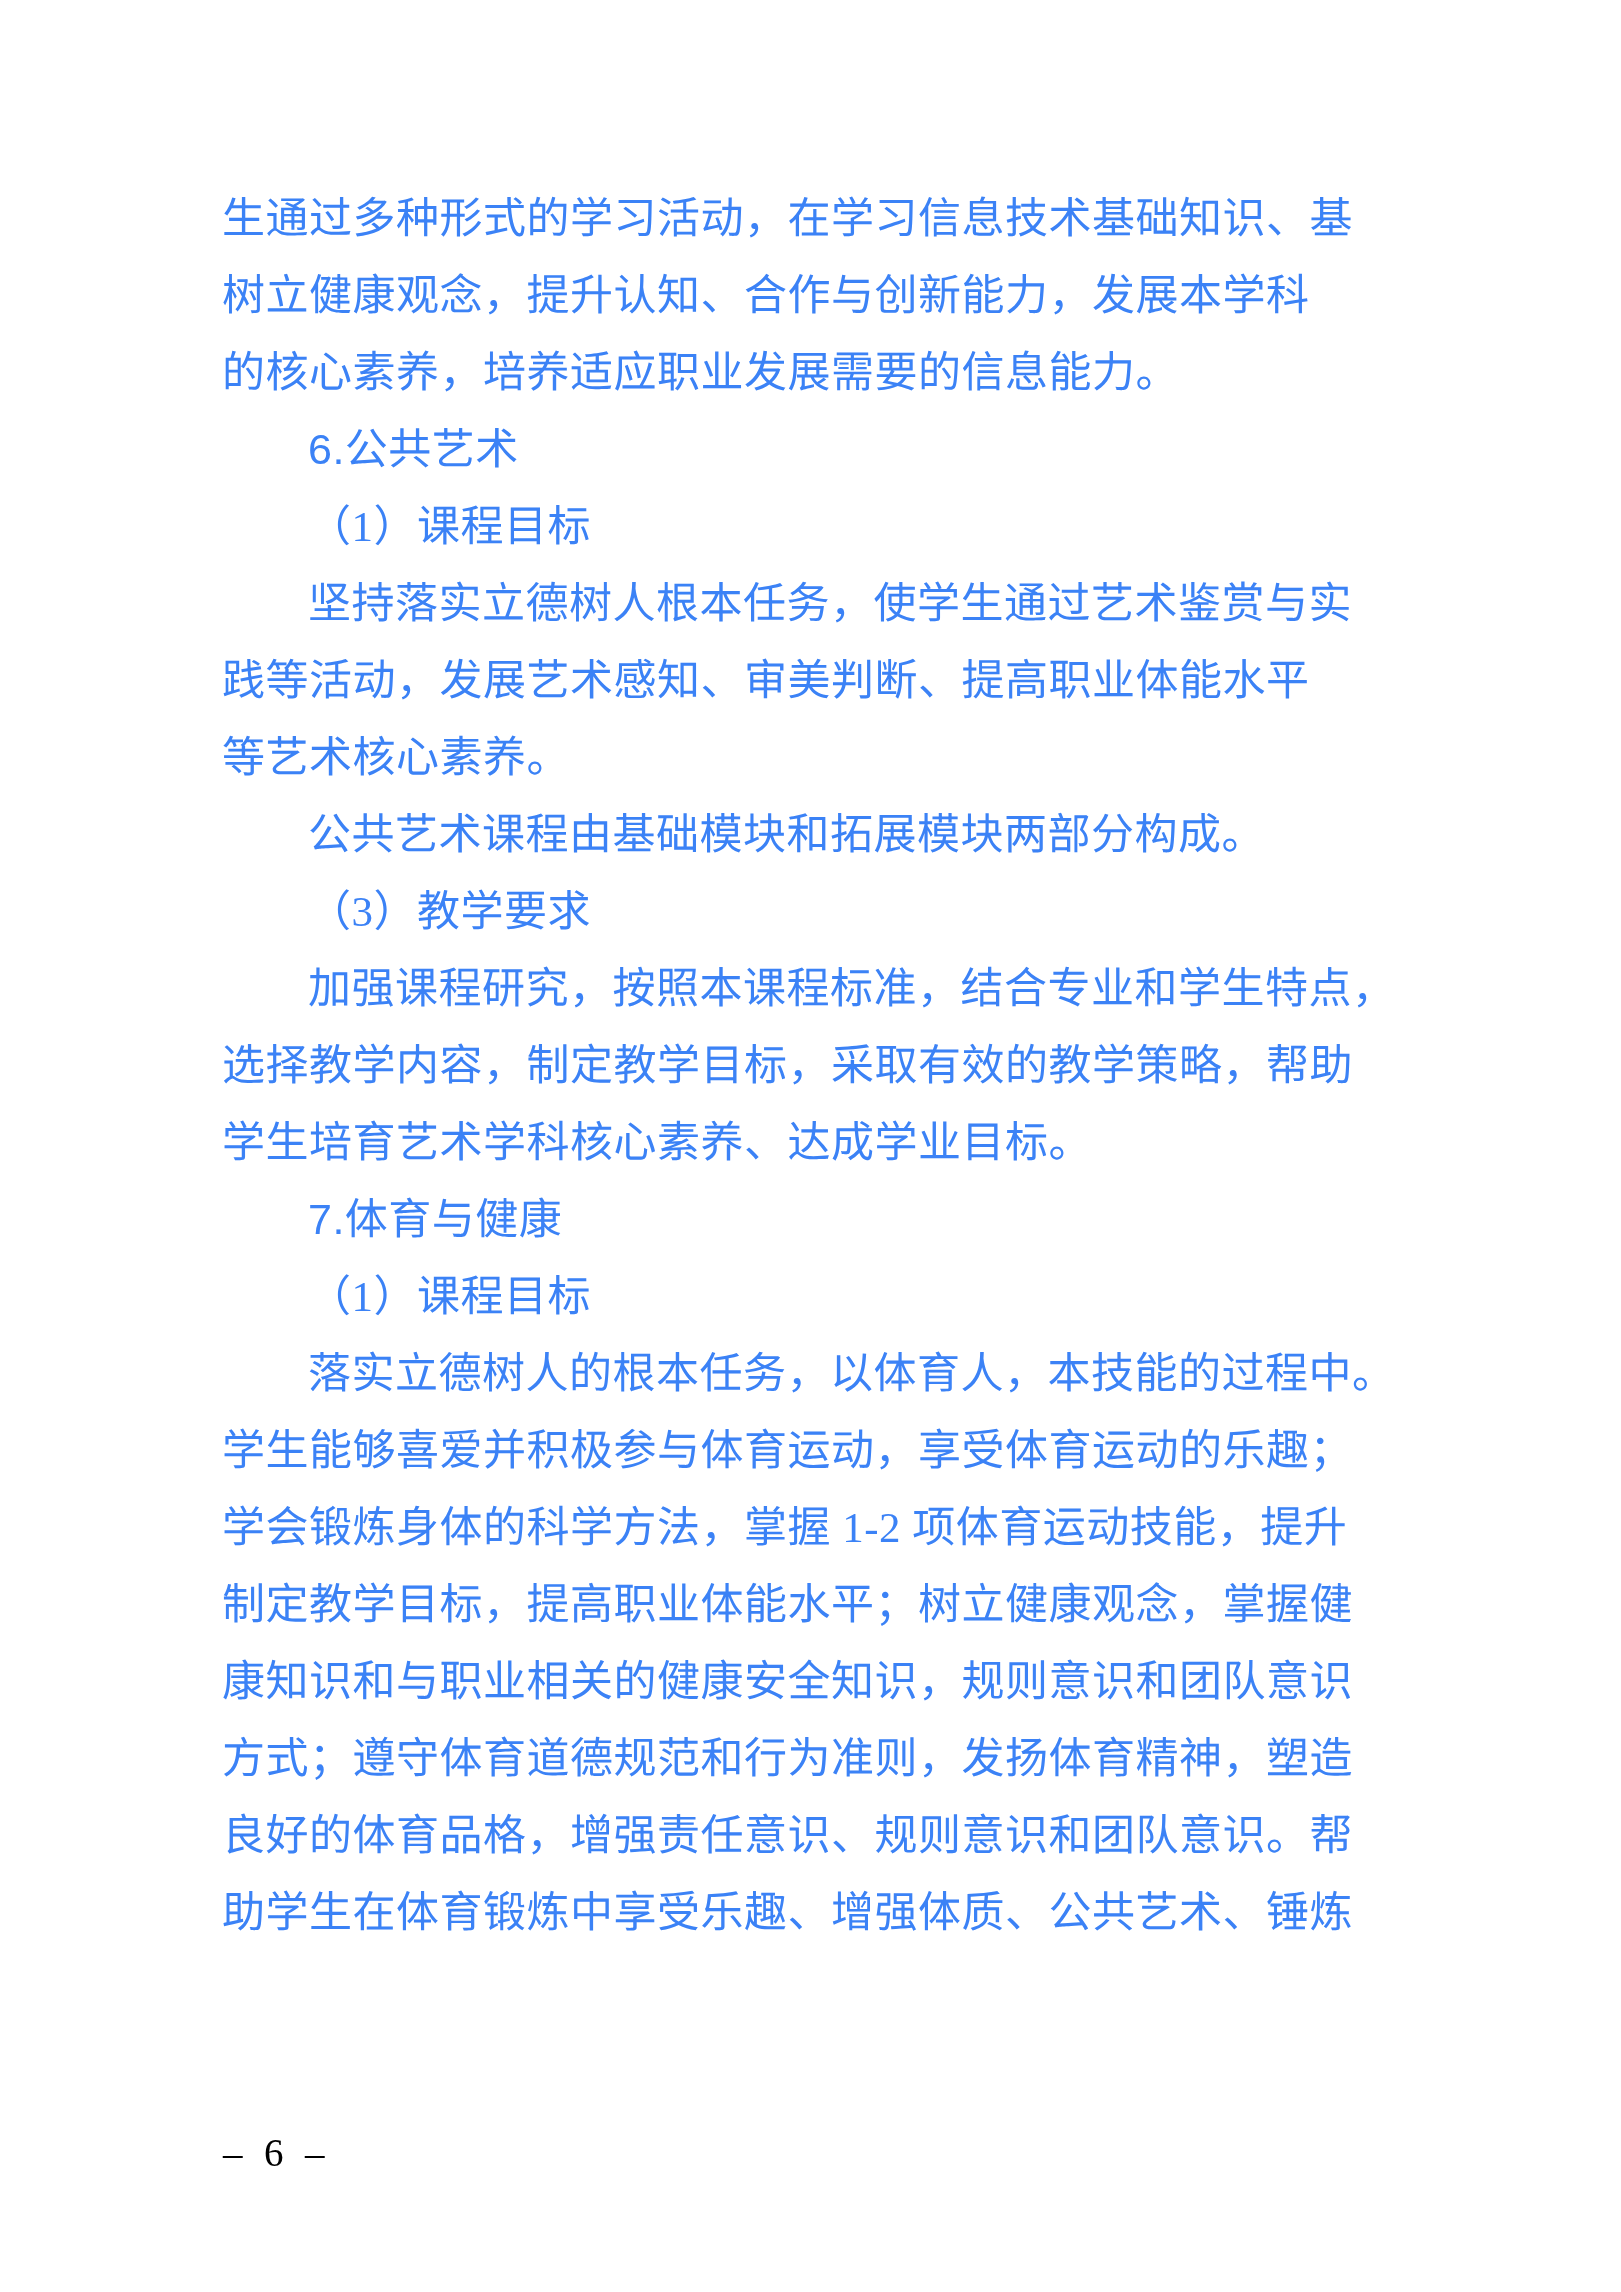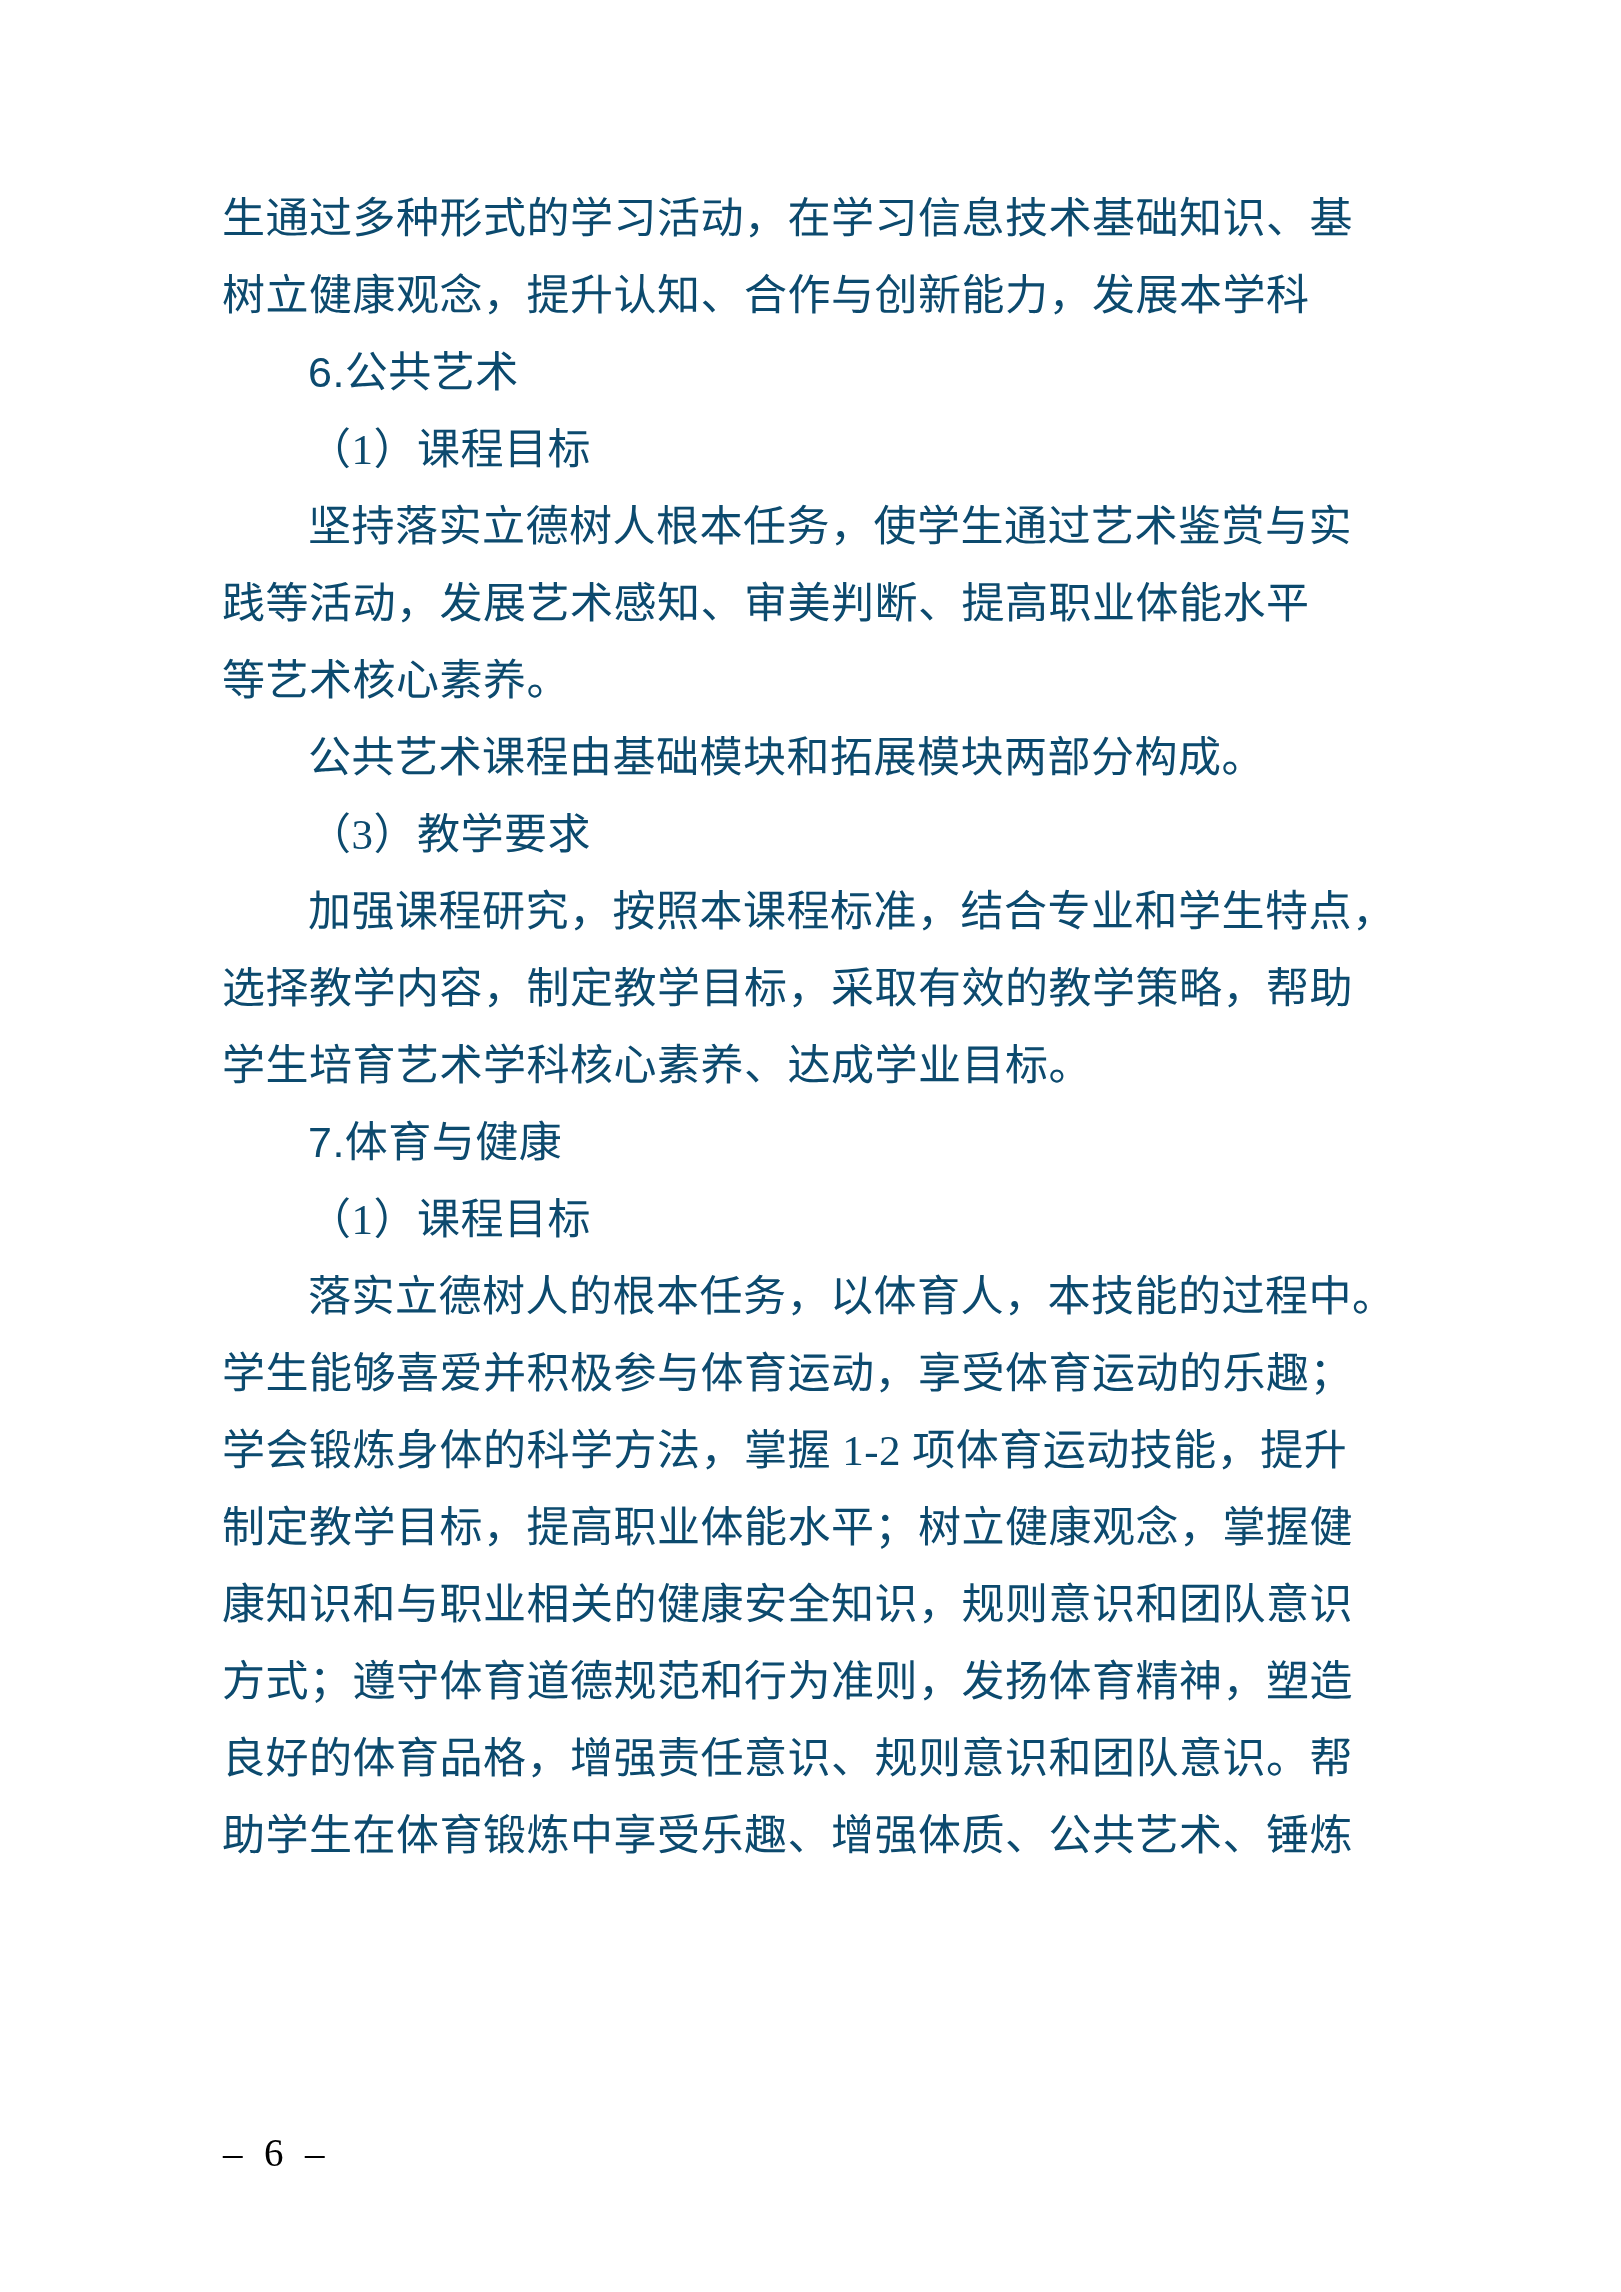--- a/index.html
+++ b/index.html
@@ -19,21 +19,21 @@
     position: absolute;
     left: 222px;
     top: 180px;
     width: 1137px;
   }
   .line {
     height: 77px;
     line-height: 77px;
     font-size: 43px;
     font-family: "Liberation Serif", "DejaVu Serif", serif;
-    color: #0c4a6e;
+    color: #3b82f6;
     white-space: nowrap;
     letter-spacing: 0.5px;
   }
   .line.indent {
     text-indent: 2em;
   }
   .line.heading {
     font-family: "Liberation Sans", "DejaVu Sans", sans-serif;
     font-weight: 400;
   }
@@ -49,20 +49,21 @@
     white-space: nowrap;
   }
 </style>
 </head>
 <body>
 
 <div class="page">
   <div class="content">
       <div class="line">生通过多种形式的学习活动，在学习信息技术基础知识、基</div>
       <div class="line">树立健康观念，提升认知、合作与创新能力，发展本学科</div>
+      <div class="line">的核心素养，培养适应职业发展需要的信息能力。</div>
       <div class="line heading indent">6.公共艺术</div>
       <div class="line indent">（1）课程目标</div>
       <div class="line indent">坚持落实立德树人根本任务，使学生通过艺术鉴赏与实</div>
       <div class="line">践等活动，发展艺术感知、审美判断、提高职业体能水平</div>
       <div class="line">等艺术核心素养。</div>
       <div class="line indent">公共艺术课程由基础模块和拓展模块两部分构成。</div>
       <div class="line indent">（3）教学要求</div>
       <div class="line indent">加强课程研究，按照本课程标准，结合专业和学生特点，</div>
       <div class="line">选择教学内容，制定教学目标，采取有效的教学策略，帮助</div>
       <div class="line">学生培育艺术学科核心素养、达成学业目标。</div>

